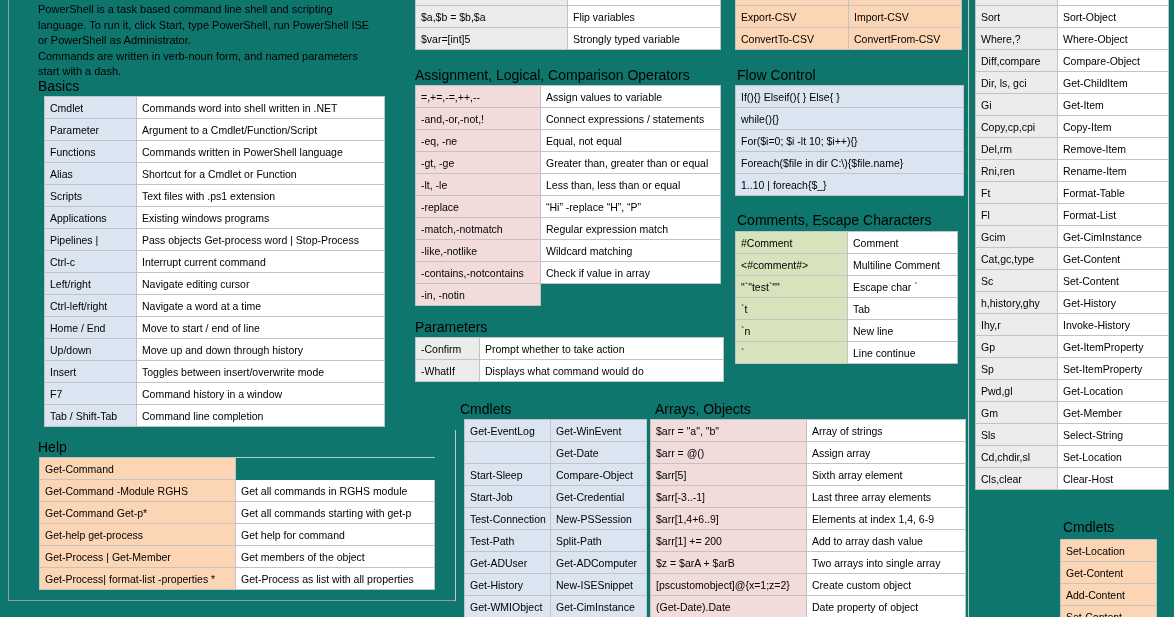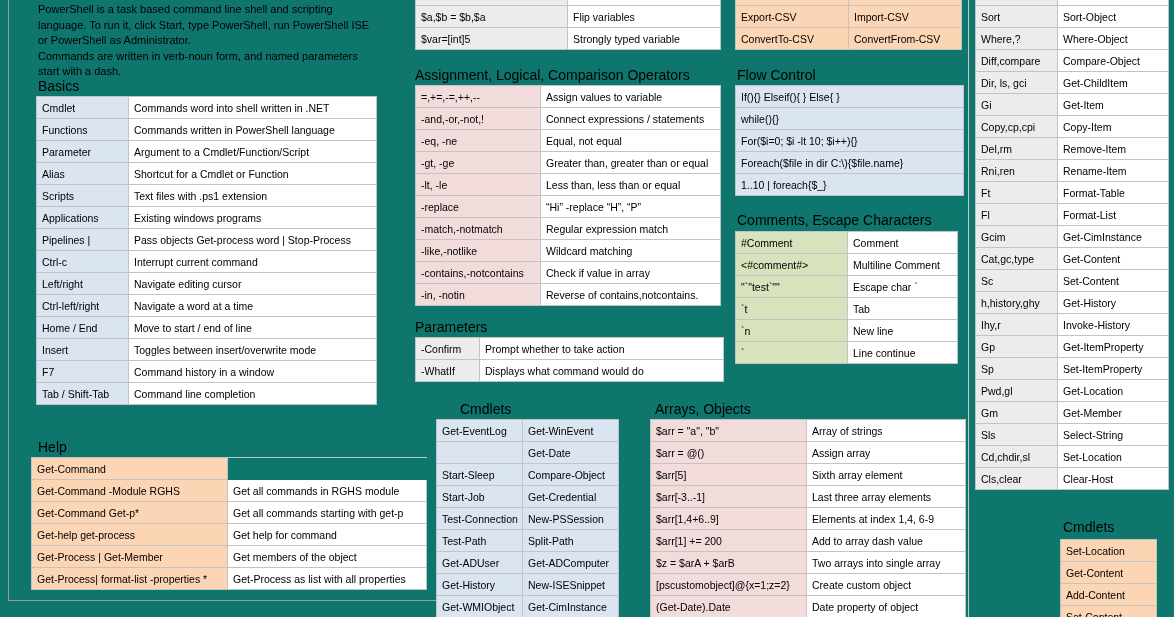--- a/index.html
+++ b/index.html
@@ -37,34 +37,34 @@
   <div class="vline" style="left:455px;top:430px;width:1px;height:171px;background:#c8c8c8"></div>
   <div class="vline" style="left:968px;top:0;width:1px;height:617px;background:#c8c8c8"></div>
 
   <div class="intro">PowerShell is a task based command line shell and scripting
 language.  To run it, click Start, type PowerShell, run PowerShell ISE
 or PowerShell as Administrator.
 Commands are written in verb-noun form, and named parameters
 start with a dash.</div>
 
   <div class="hd" style="left:38px;top:78px">Basics</div>
-  <div class="tbl t-basics" style="left:36px;top:96px">
+  <div class="tbl t-basics" style="left:44px;top:96px">
       <div class="row">
         <div class="cell c0">Cmdlet</div>
         <div class="cell c1">Commands word into shell written in .NET</div>
       </div>
       <div class="row">
+        <div class="cell c0">Parameter</div>
+        <div class="cell c1">Argument to a Cmdlet/Function/Script</div>
+      </div>
+      <div class="row">
         <div class="cell c0">Functions</div>
         <div class="cell c1">Commands written in PowerShell language</div>
       </div>
       <div class="row">
-        <div class="cell c0">Parameter</div>
-        <div class="cell c1">Argument to a Cmdlet/Function/Script</div>
-      </div>
-      <div class="row">
         <div class="cell c0">Alias</div>
         <div class="cell c1">Shortcut for a Cmdlet or Function</div>
       </div>
       <div class="row">
         <div class="cell c0">Scripts</div>
         <div class="cell c1">Text files with .ps1 extension</div>
       </div>
       <div class="row">
         <div class="cell c0">Applications</div>
         <div class="cell c1">Existing windows programs</div>
@@ -83,35 +83,39 @@
       </div>
       <div class="row">
         <div class="cell c0">Ctrl-left/right</div>
         <div class="cell c1">Navigate a word at a time</div>
       </div>
       <div class="row">
         <div class="cell c0">Home / End</div>
         <div class="cell c1">Move to start / end of line</div>
       </div>
       <div class="row">
+        <div class="cell c0">Up/down</div>
+        <div class="cell c1">Move up and down through history</div>
+      </div>
+      <div class="row">
         <div class="cell c0">Insert</div>
         <div class="cell c1">Toggles between insert/overwrite mode</div>
       </div>
       <div class="row">
         <div class="cell c0">F7</div>
         <div class="cell c1">Command history in a window</div>
       </div>
       <div class="row">
         <div class="cell c0">Tab / Shift-Tab</div>
         <div class="cell c1">Command line completion</div>
       </div>
     </div>
 
   <div class="hd" style="left:38px;top:439px">Help</div>
-  <div class="tbl t-help" style="left:31px;top:457px">
+  <div class="tbl t-help" style="left:39px;top:457px">
       <div class="row">
         <div class="cell c0">Get-Command</div>
       </div>
       <div class="row">
         <div class="cell c0">Get-Command -Module RGHS</div>
         <div class="cell c1">Get all commands in RGHS module</div>
       </div>
       <div class="row">
         <div class="cell c0">Get-Command Get-p*</div>
         <div class="cell c1">Get all commands starting with get-p</div>
@@ -178,38 +182,37 @@
       <div class="row">
         <div class="cell c0">-like,-notlike</div>
         <div class="cell c1">Wildcard matching</div>
       </div>
       <div class="row">
         <div class="cell c0">-contains,-notcontains</div>
         <div class="cell c1">Check if value in array</div>
       </div>
       <div class="row">
         <div class="cell c0">-in, -notin</div>
-        <div class="cell c1">Reverse of contains,notcontains.</div>
       </div>
     </div>
 
   <div class="hd" style="left:415px;top:319px">Parameters</div>
   <div class="tbl t-parameters" style="left:415px;top:337px">
       <div class="row">
         <div class="cell c0">-Confirm</div>
         <div class="cell c1">Prompt whether to take action</div>
       </div>
       <div class="row">
         <div class="cell c0">-WhatIf</div>
         <div class="cell c1">Displays what command would do</div>
       </div>
     </div>
 
   <div class="hd" style="left:460px;top:401px">Cmdlets</div>
-  <div class="tbl t-cmdlets" style="left:436px;top:419px">
+  <div class="tbl t-cmdlets" style="left:464px;top:419px">
       <div class="row">
         <div class="cell c0">Get-EventLog</div>
         <div class="cell c1">Get-WinEvent</div>
       </div>
       <div class="row">
         <div class="cell c0"></div>
         <div class="cell c1">Get-Date</div>
       </div>
       <div class="row">
         <div class="cell c0">Start-Sleep</div>

